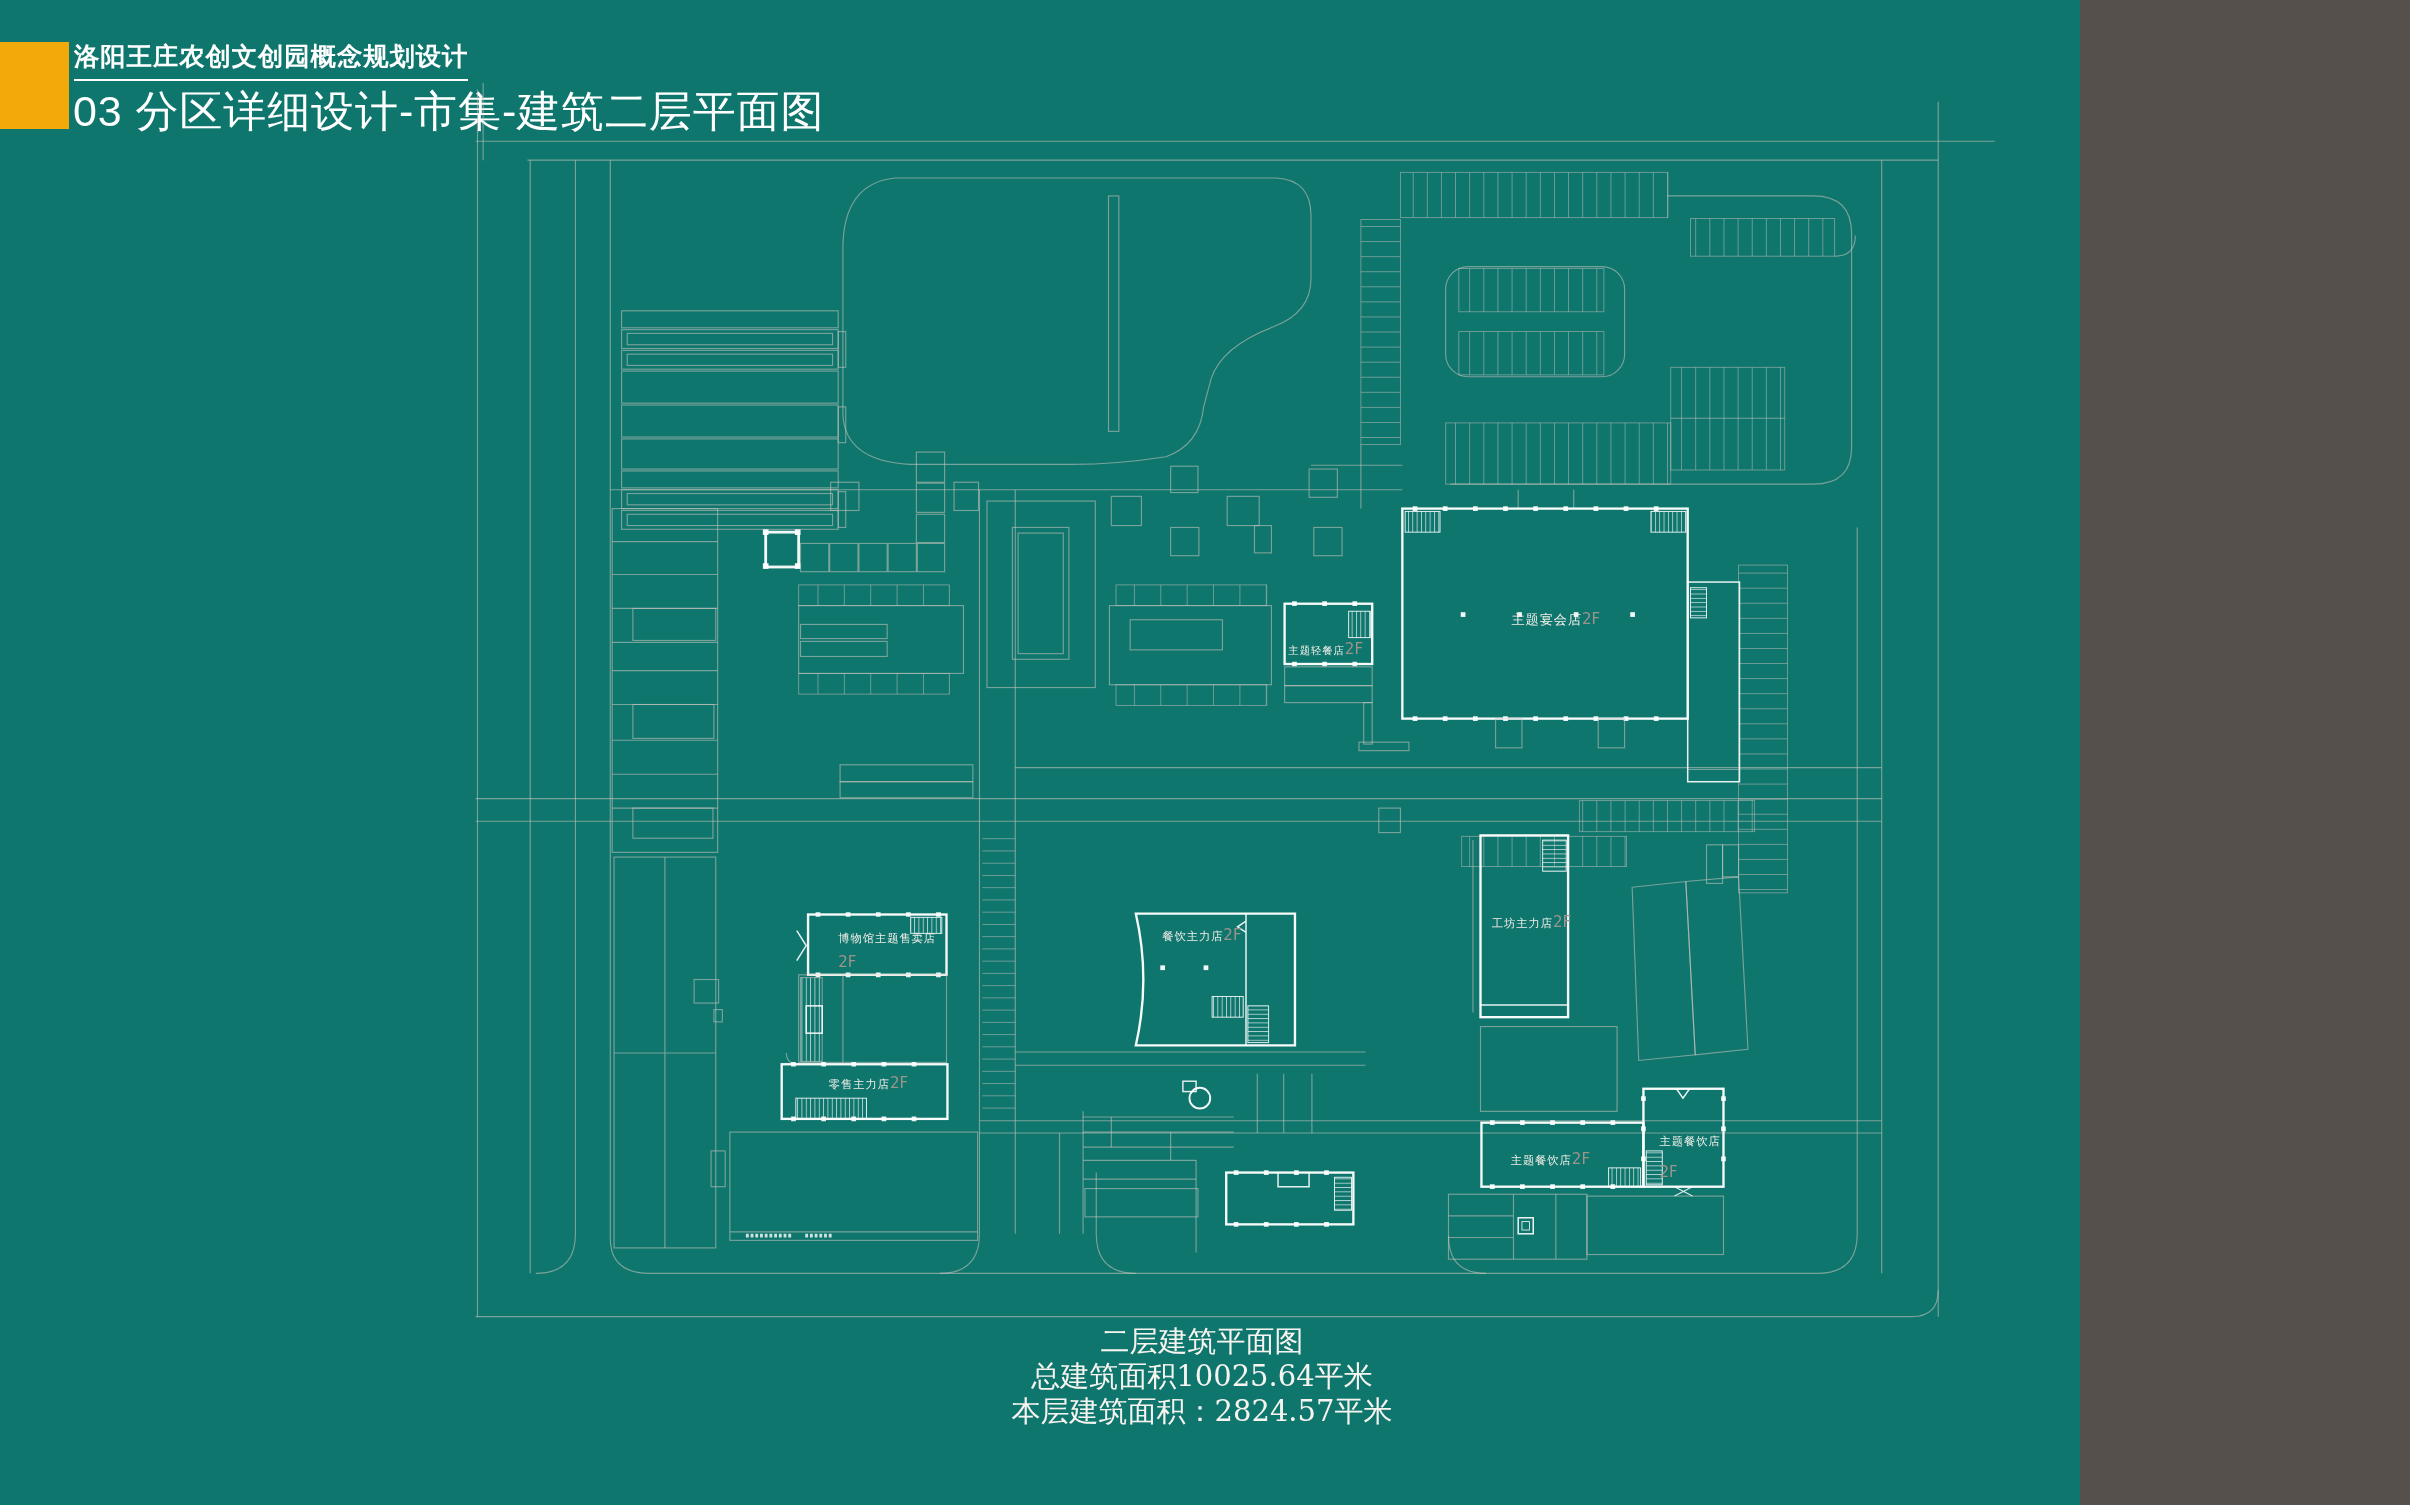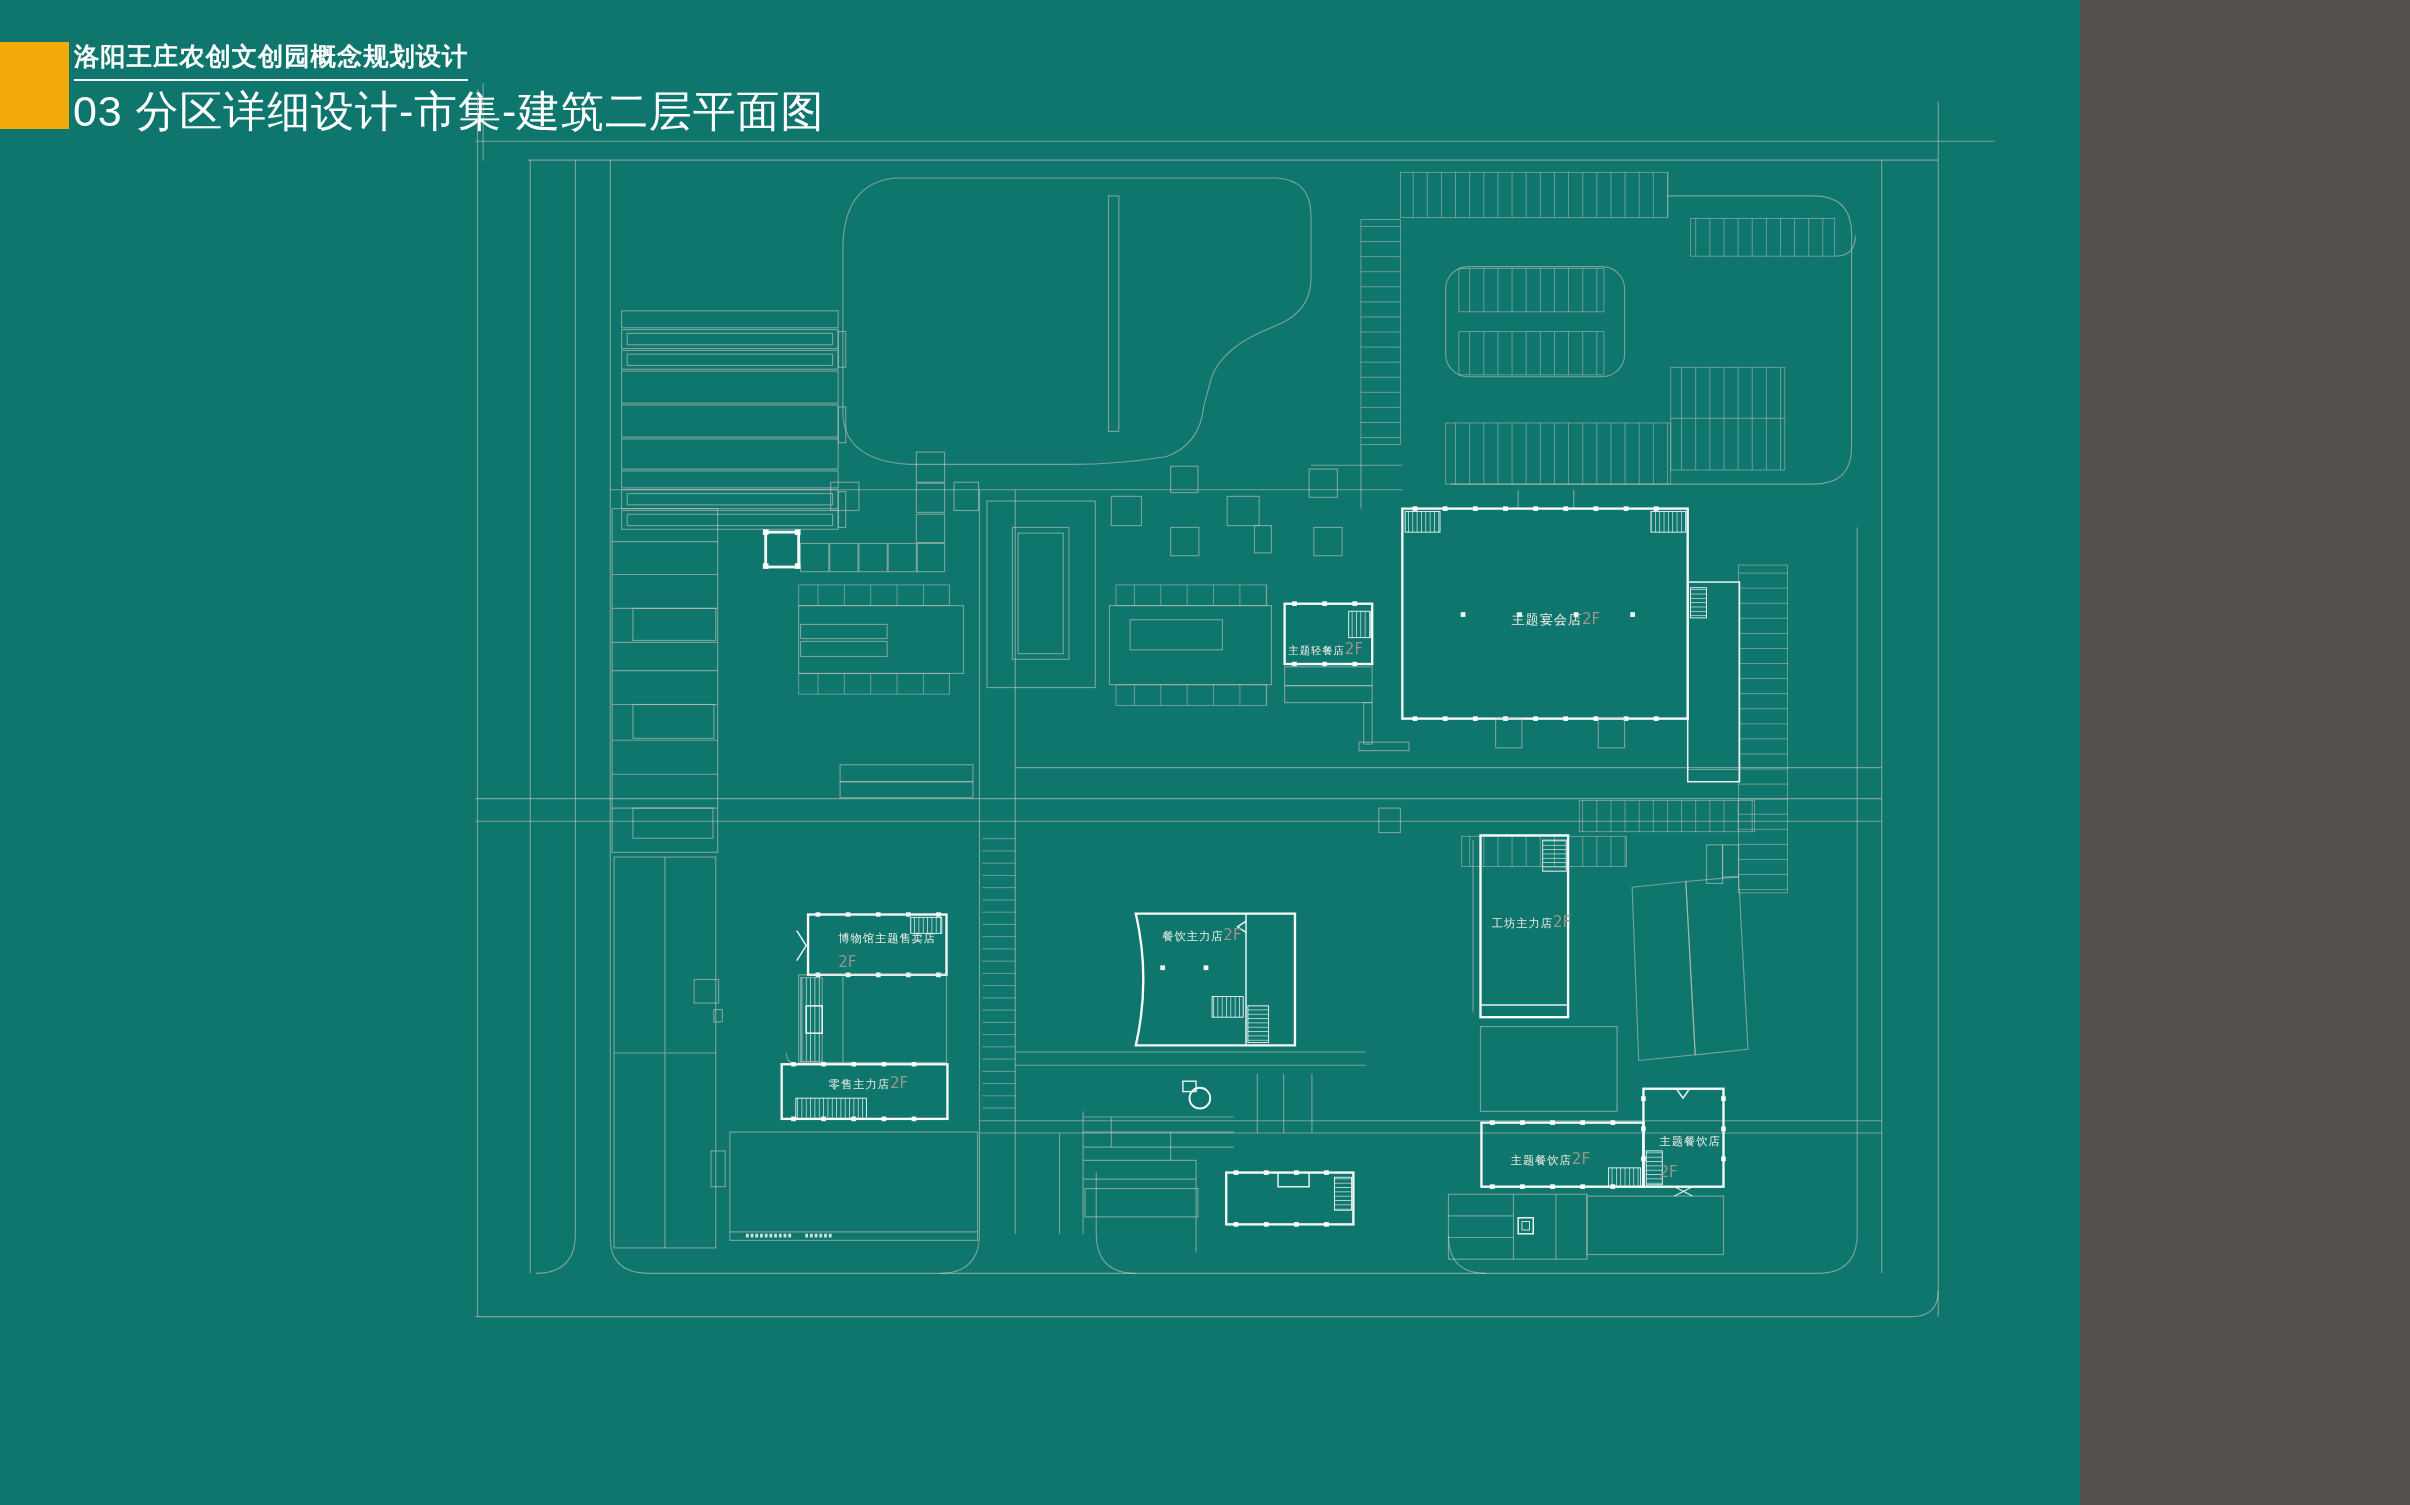--- a/index.html
+++ b/index.html
@@ -317,15 +317,20 @@
 
     <g>
       <rect class="bld" x="1302" y="1245" width="135" height="55"></rect>
       <line class="tick" x1="1310" y1="1245" x2="1432" y2="1245"></line>
       <line class="tick" x1="1310" y1="1300" x2="1432" y2="1300"></line>
       <path class="bld2" d="M1357,1245 V1260 H1390 V1245"></path>
       <rect class="stairh" x="1417" y="1250" width="18" height="35"></rect>
     </g>
   </svg>
 
+  <div class="caption">
+    <div>二层建筑平面图</div>
+    <div>总建筑面积10025.64平米</div>
+    <div>本层建筑面积：2824.57平米</div>
+  </div>
 
 </div>
 
 
 </body></html>

